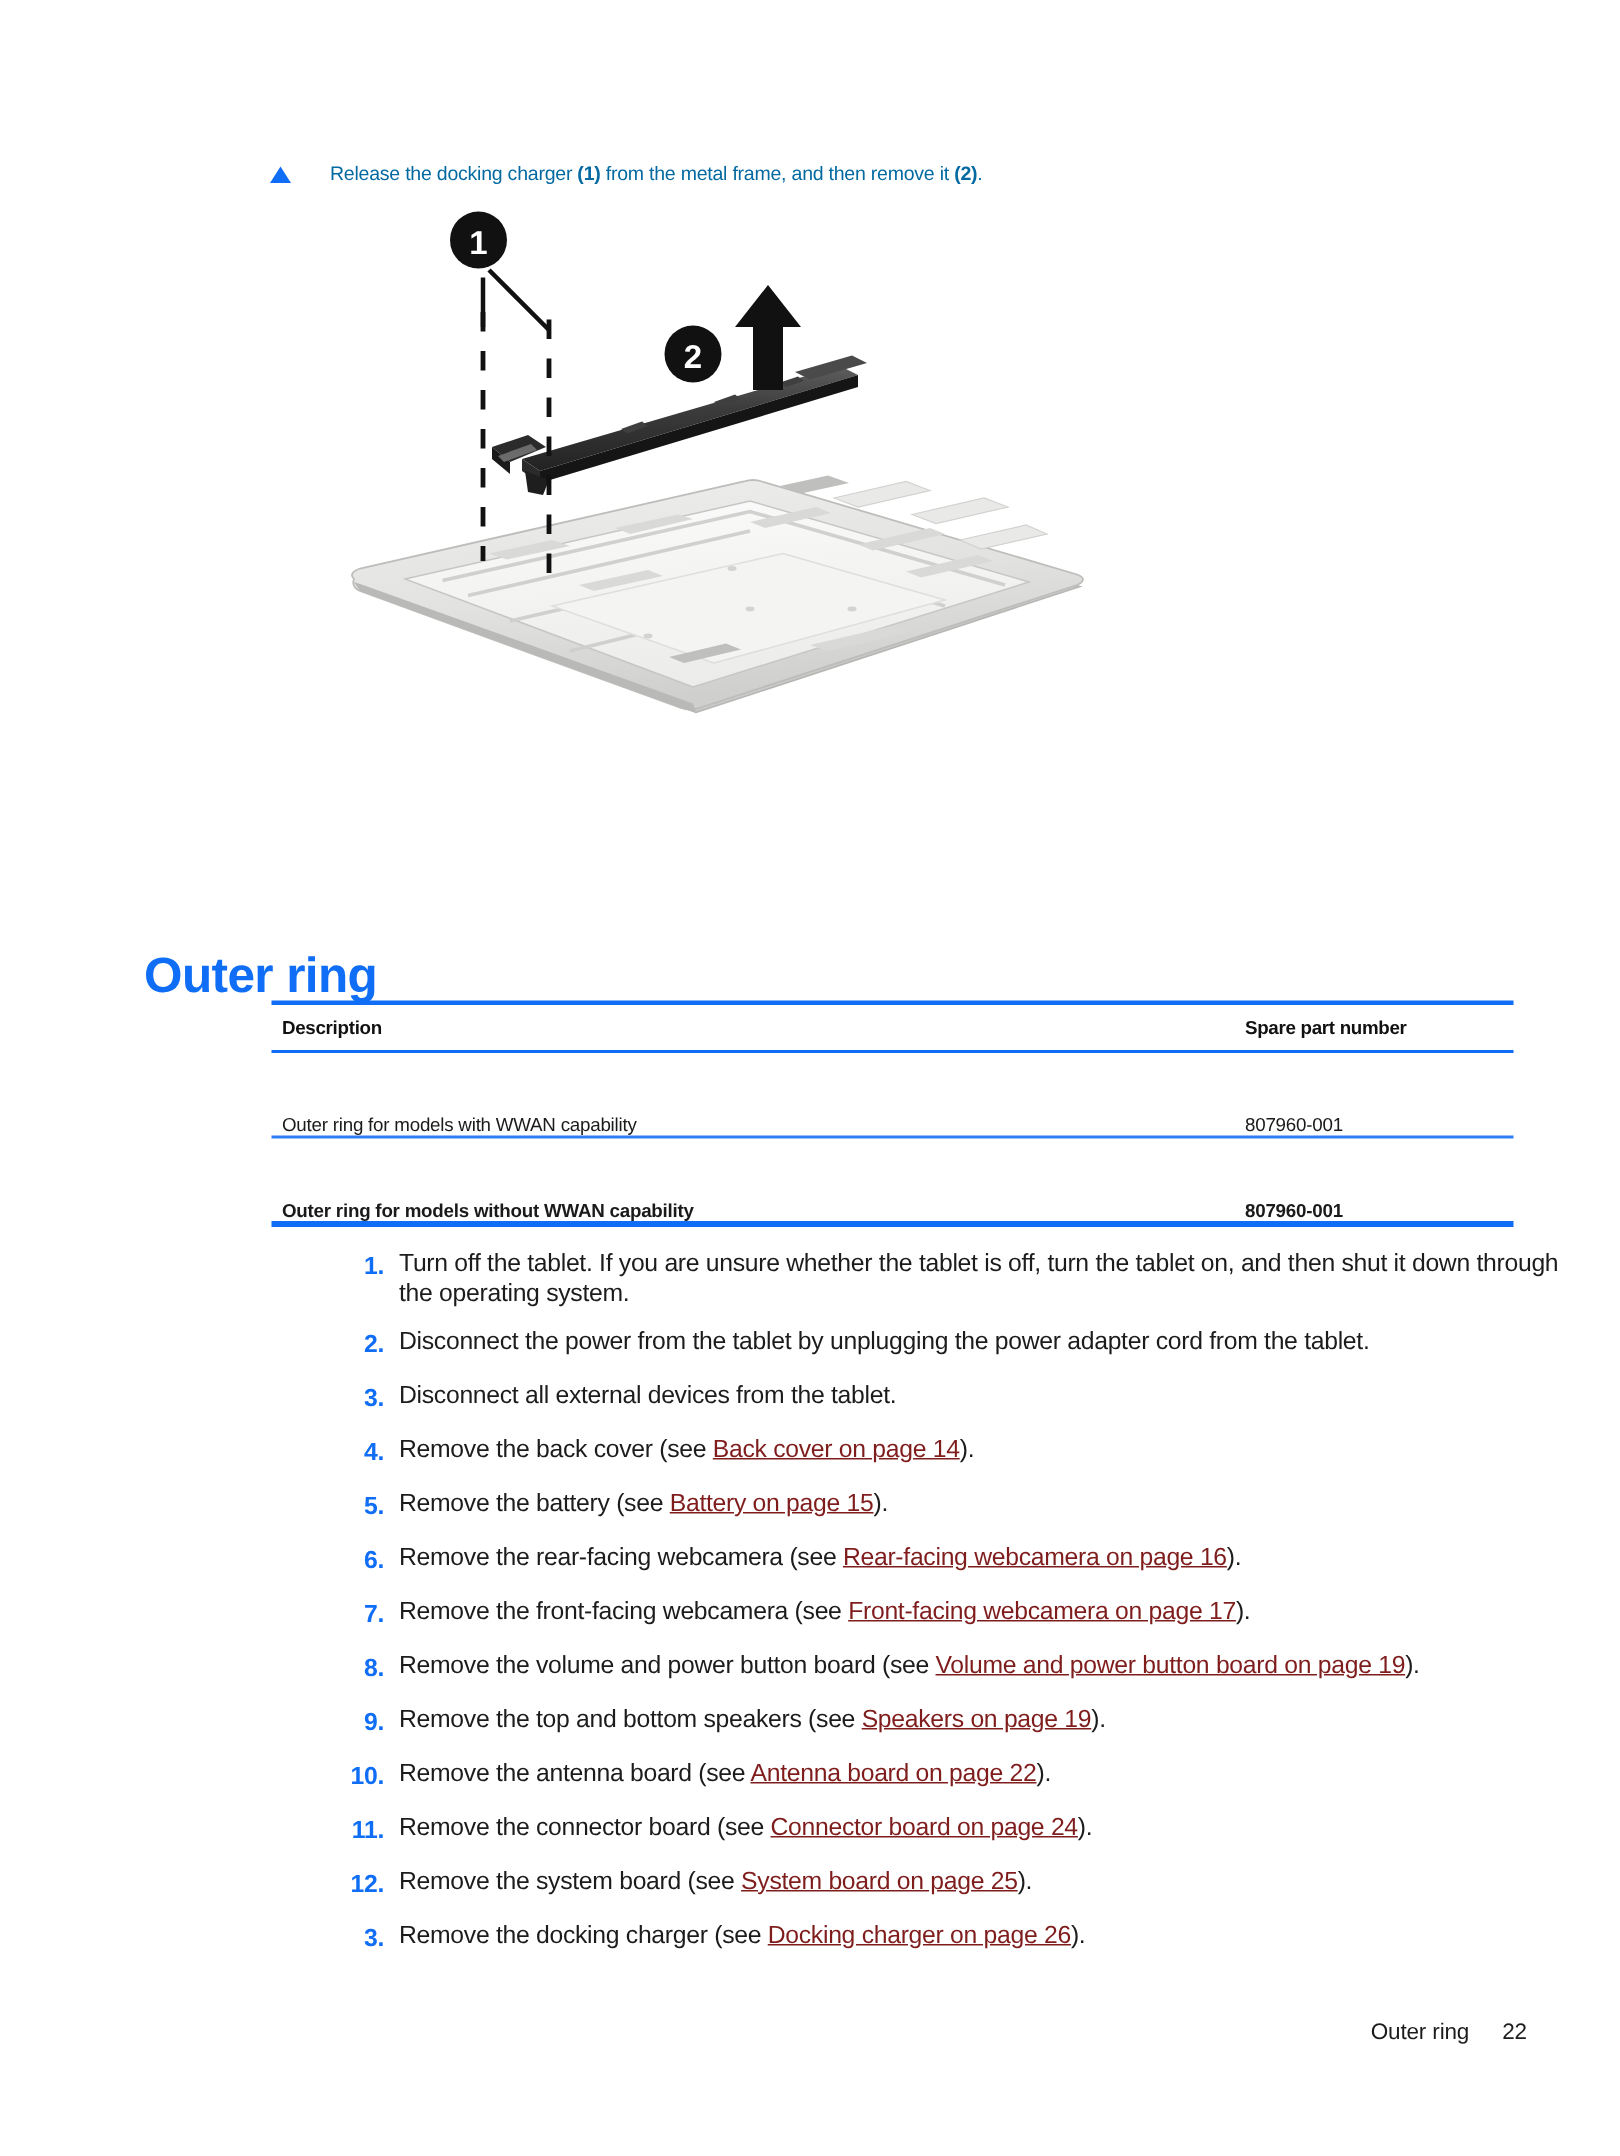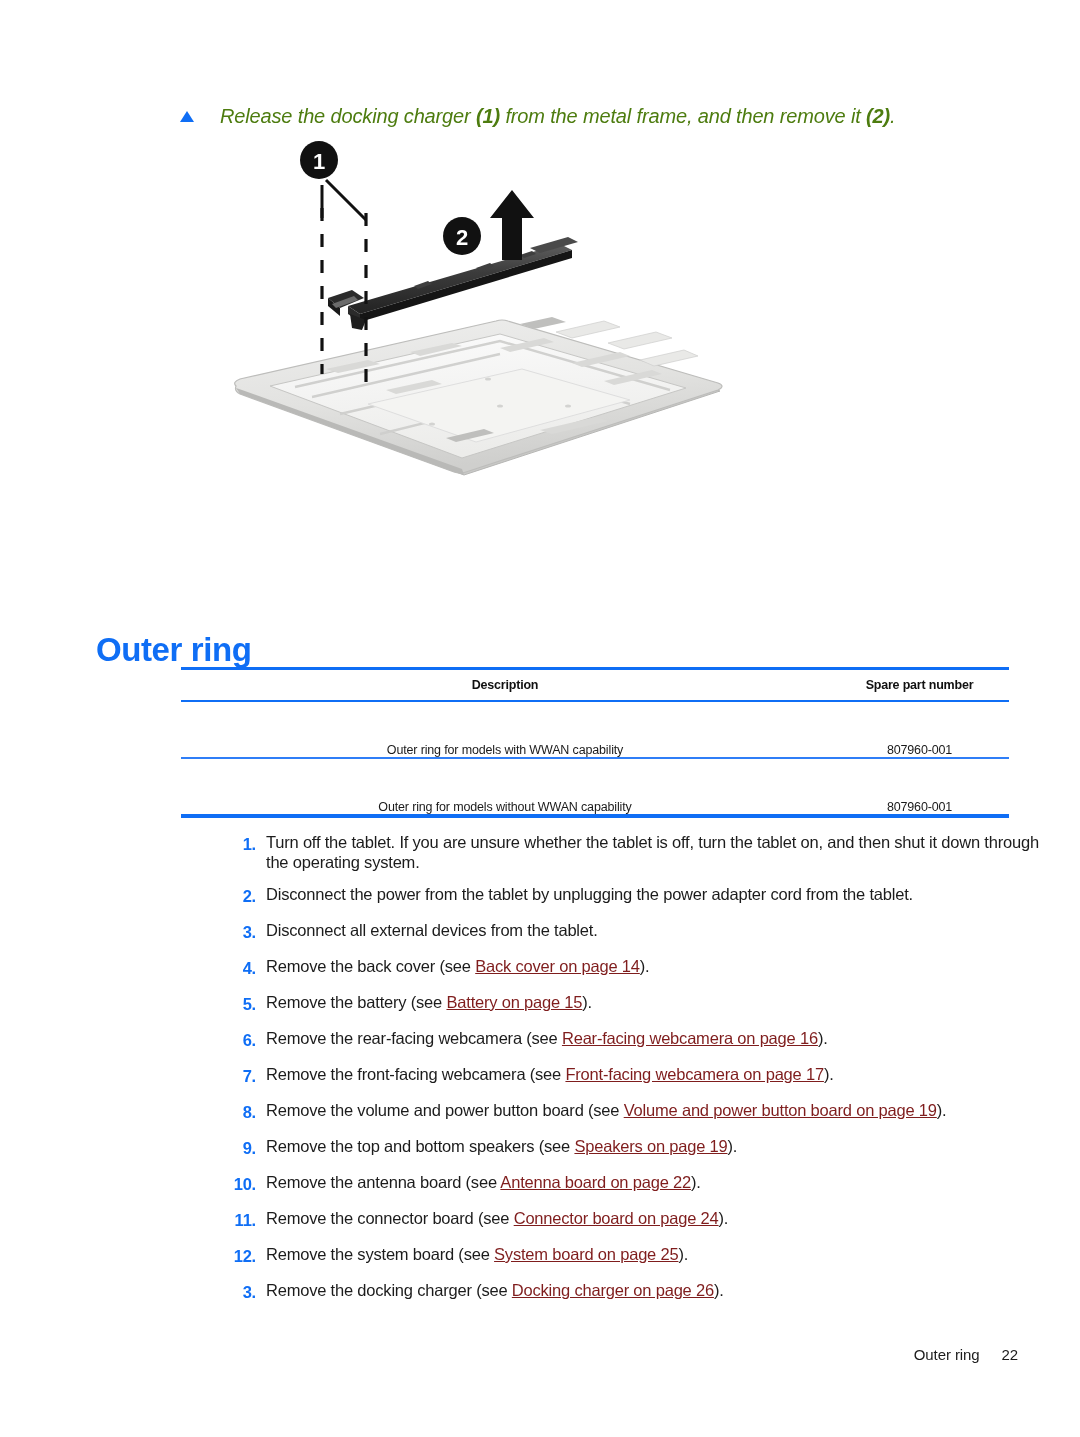--- a/index.html
+++ b/index.html
@@ -41,26 +41,25 @@
   .tri-bullet i {
     display: block;
     width: 0;
     height: 0;
     border-left: 7px solid transparent;
     border-right: 7px solid transparent;
     border-bottom: 11px solid #0f6ef5;
   }
   .intro-step .txt {
     flex: 1 1 auto;
-    font-size: 20px;
+    font-size: 13px;
     line-height: 24px;
     letter-spacing: -0.15px;
-    color: #4d7c0f;
+    color: #0369a1;
     padding-left: 18px;
-    font-style: italic;
   }
   .intro-step .txt b { font-weight: bold; }
 
   
   .figure {
     position: absolute;
     left: 200px;
     top: 138px;
     width: 600px;
     height: 410px;
@@ -97,21 +96,21 @@
     left: 181px;
     top: 667px;
     width: 828px;
     border-collapse: collapse;
     table-layout: fixed;
   }
   .parts-table col.c1 { width: 641px; }
   .parts-table col.c2 { width: 187px; }
   .parts-table th,
   .parts-table td {
-    text-align: center;
+    text-align: left;
     vertical-align: middle;
     padding: 0;
   }
   .parts-table thead th {
     font-size: 12.5px;
     font-weight: bold;
     letter-spacing: -0.2px;
     color: #111;
     height: 30px;
     border-top: 3px solid #0f6ef5;
@@ -121,20 +120,21 @@
   .parts-table thead th.c2h .cellpad { padding-left: 8px; }
   .parts-table tbody td {
     font-size: 12.5px;
     letter-spacing: -0.15px;
     color: #1a1a1a;
     height: 34px;
     border-bottom: 2px solid #2f7ef7;
   }
   .parts-table tbody tr:last-child td {
     border-bottom: 4px solid #0f6ef5;
+    font-weight: bold;
   }
   .parts-table tbody td .cellpad { padding: 0 0 0 7px; margin-top: 41px; }
   .parts-table tbody td.c2b .cellpad { padding-left: 8px; }
 
   
   .proc-list {
     position: absolute;
     left: 176px;
     top: 816px;
     width: 834px;

